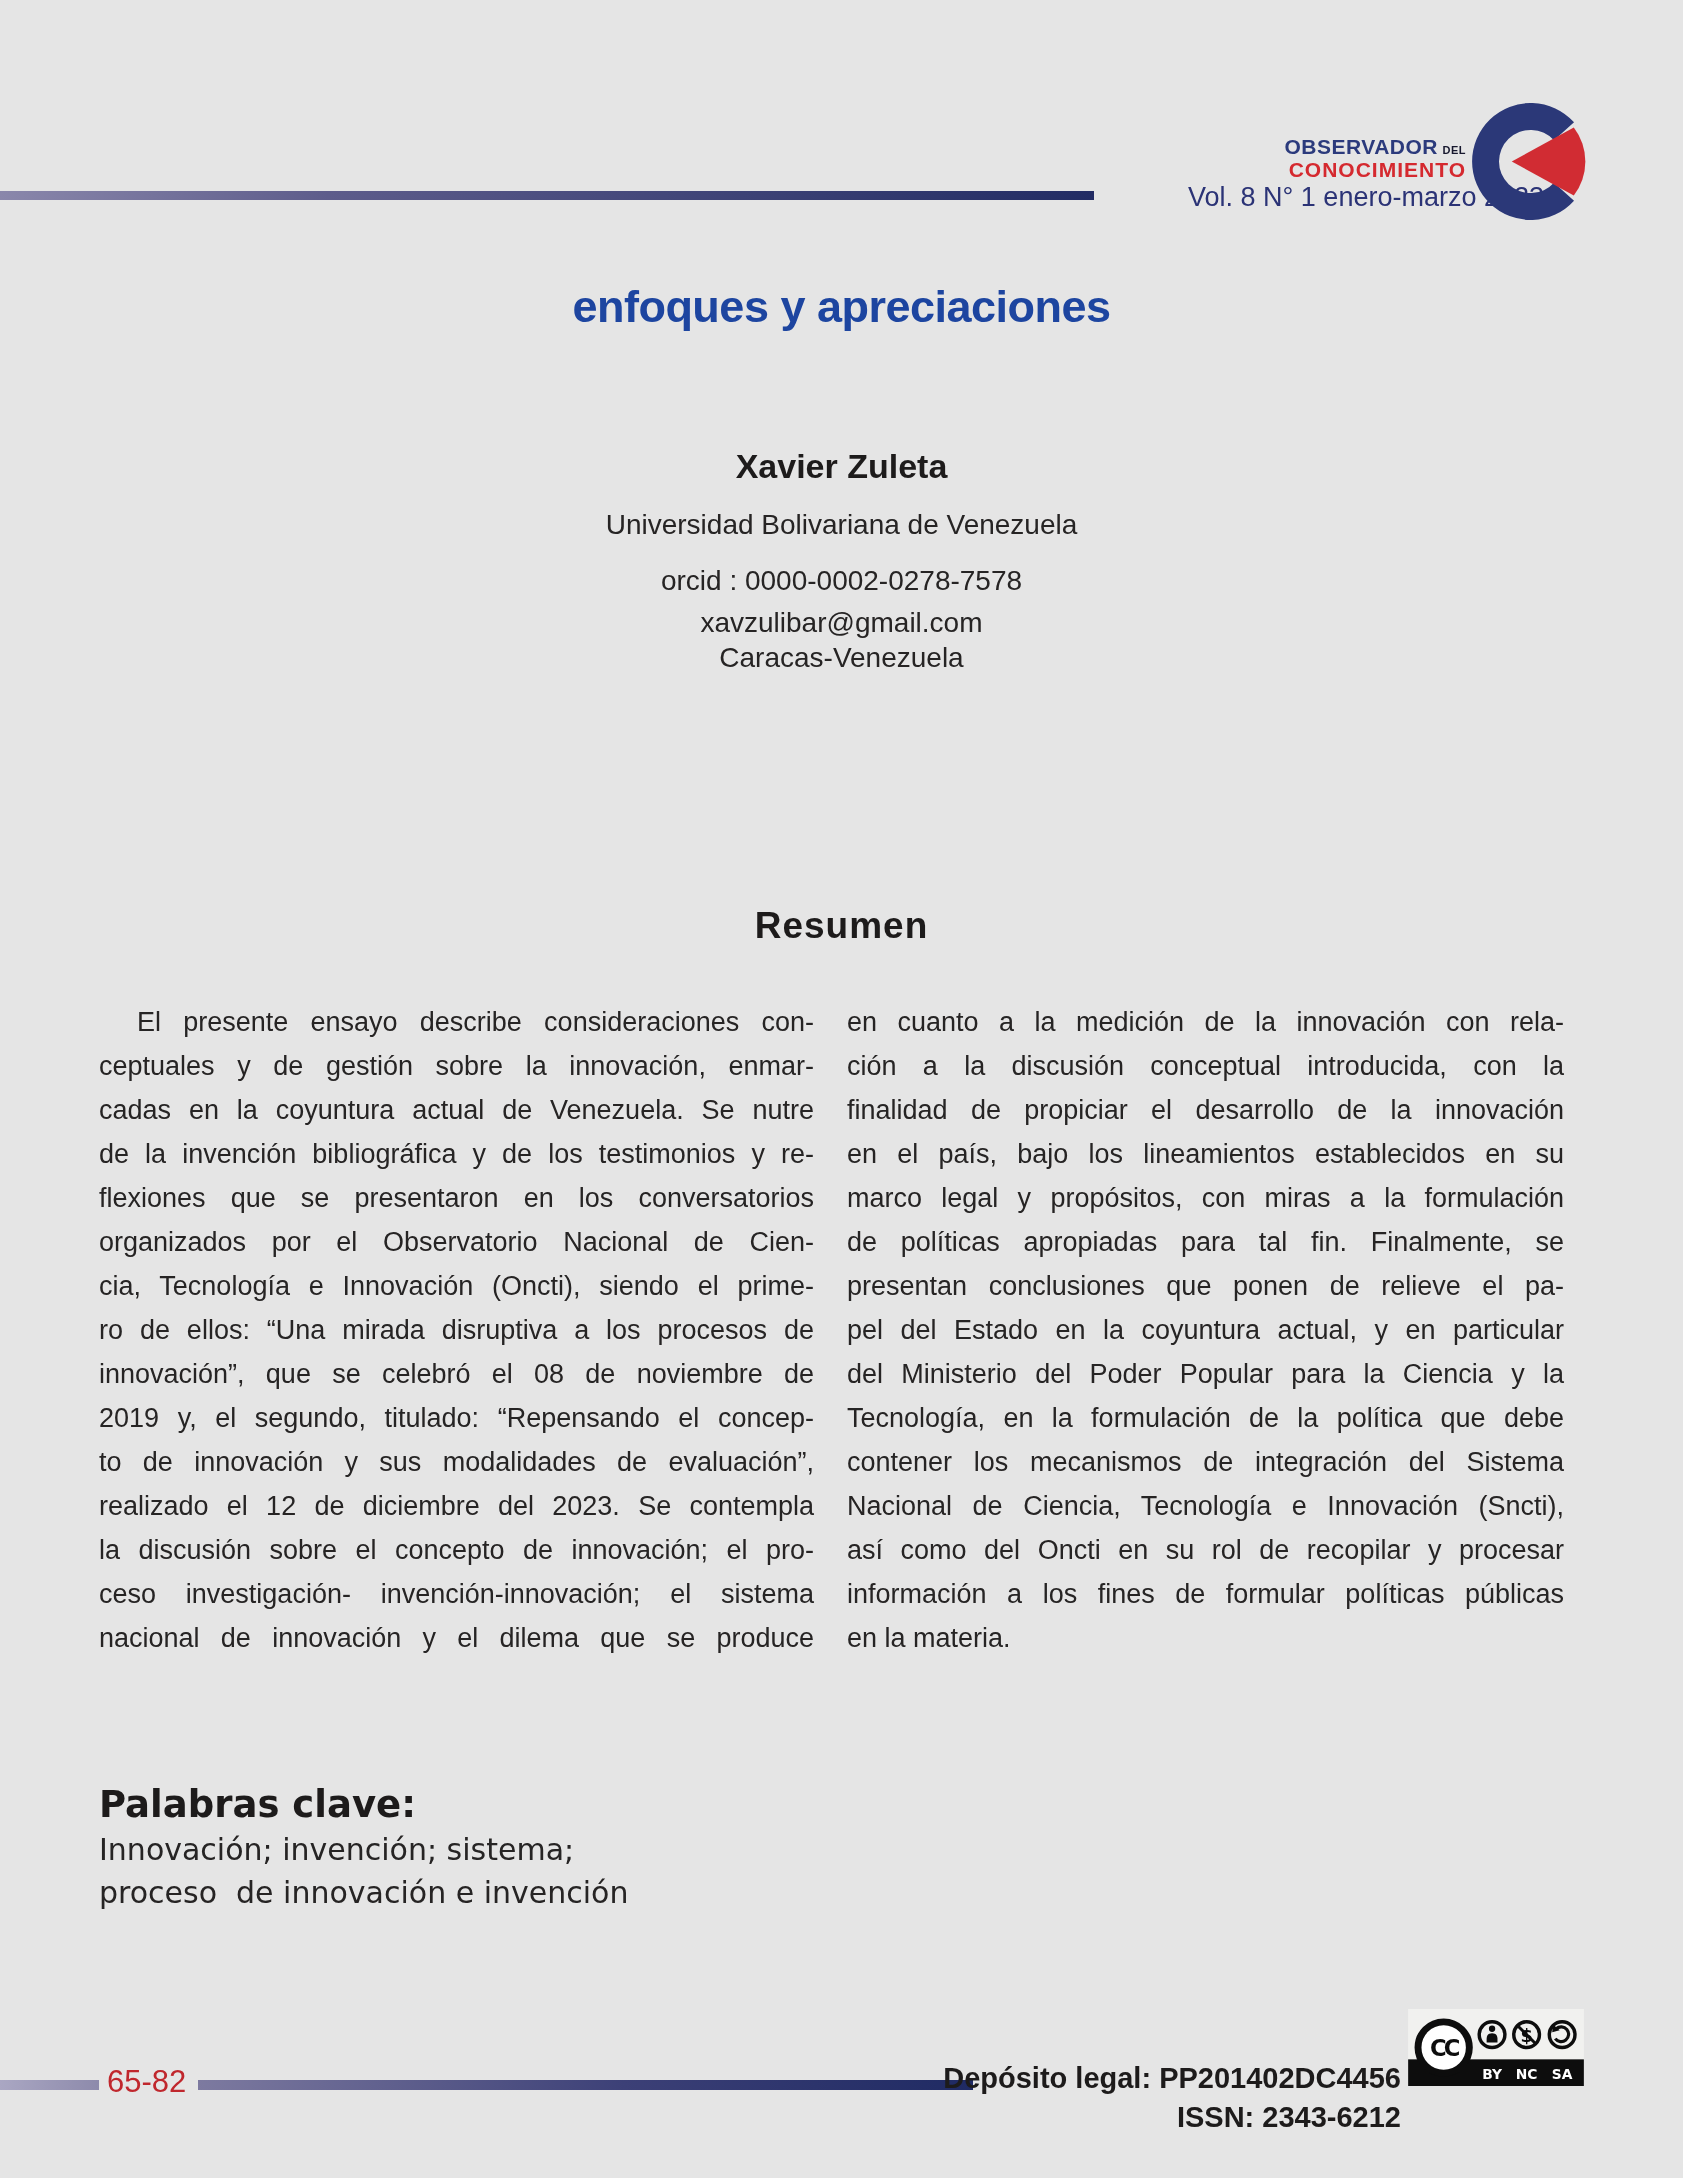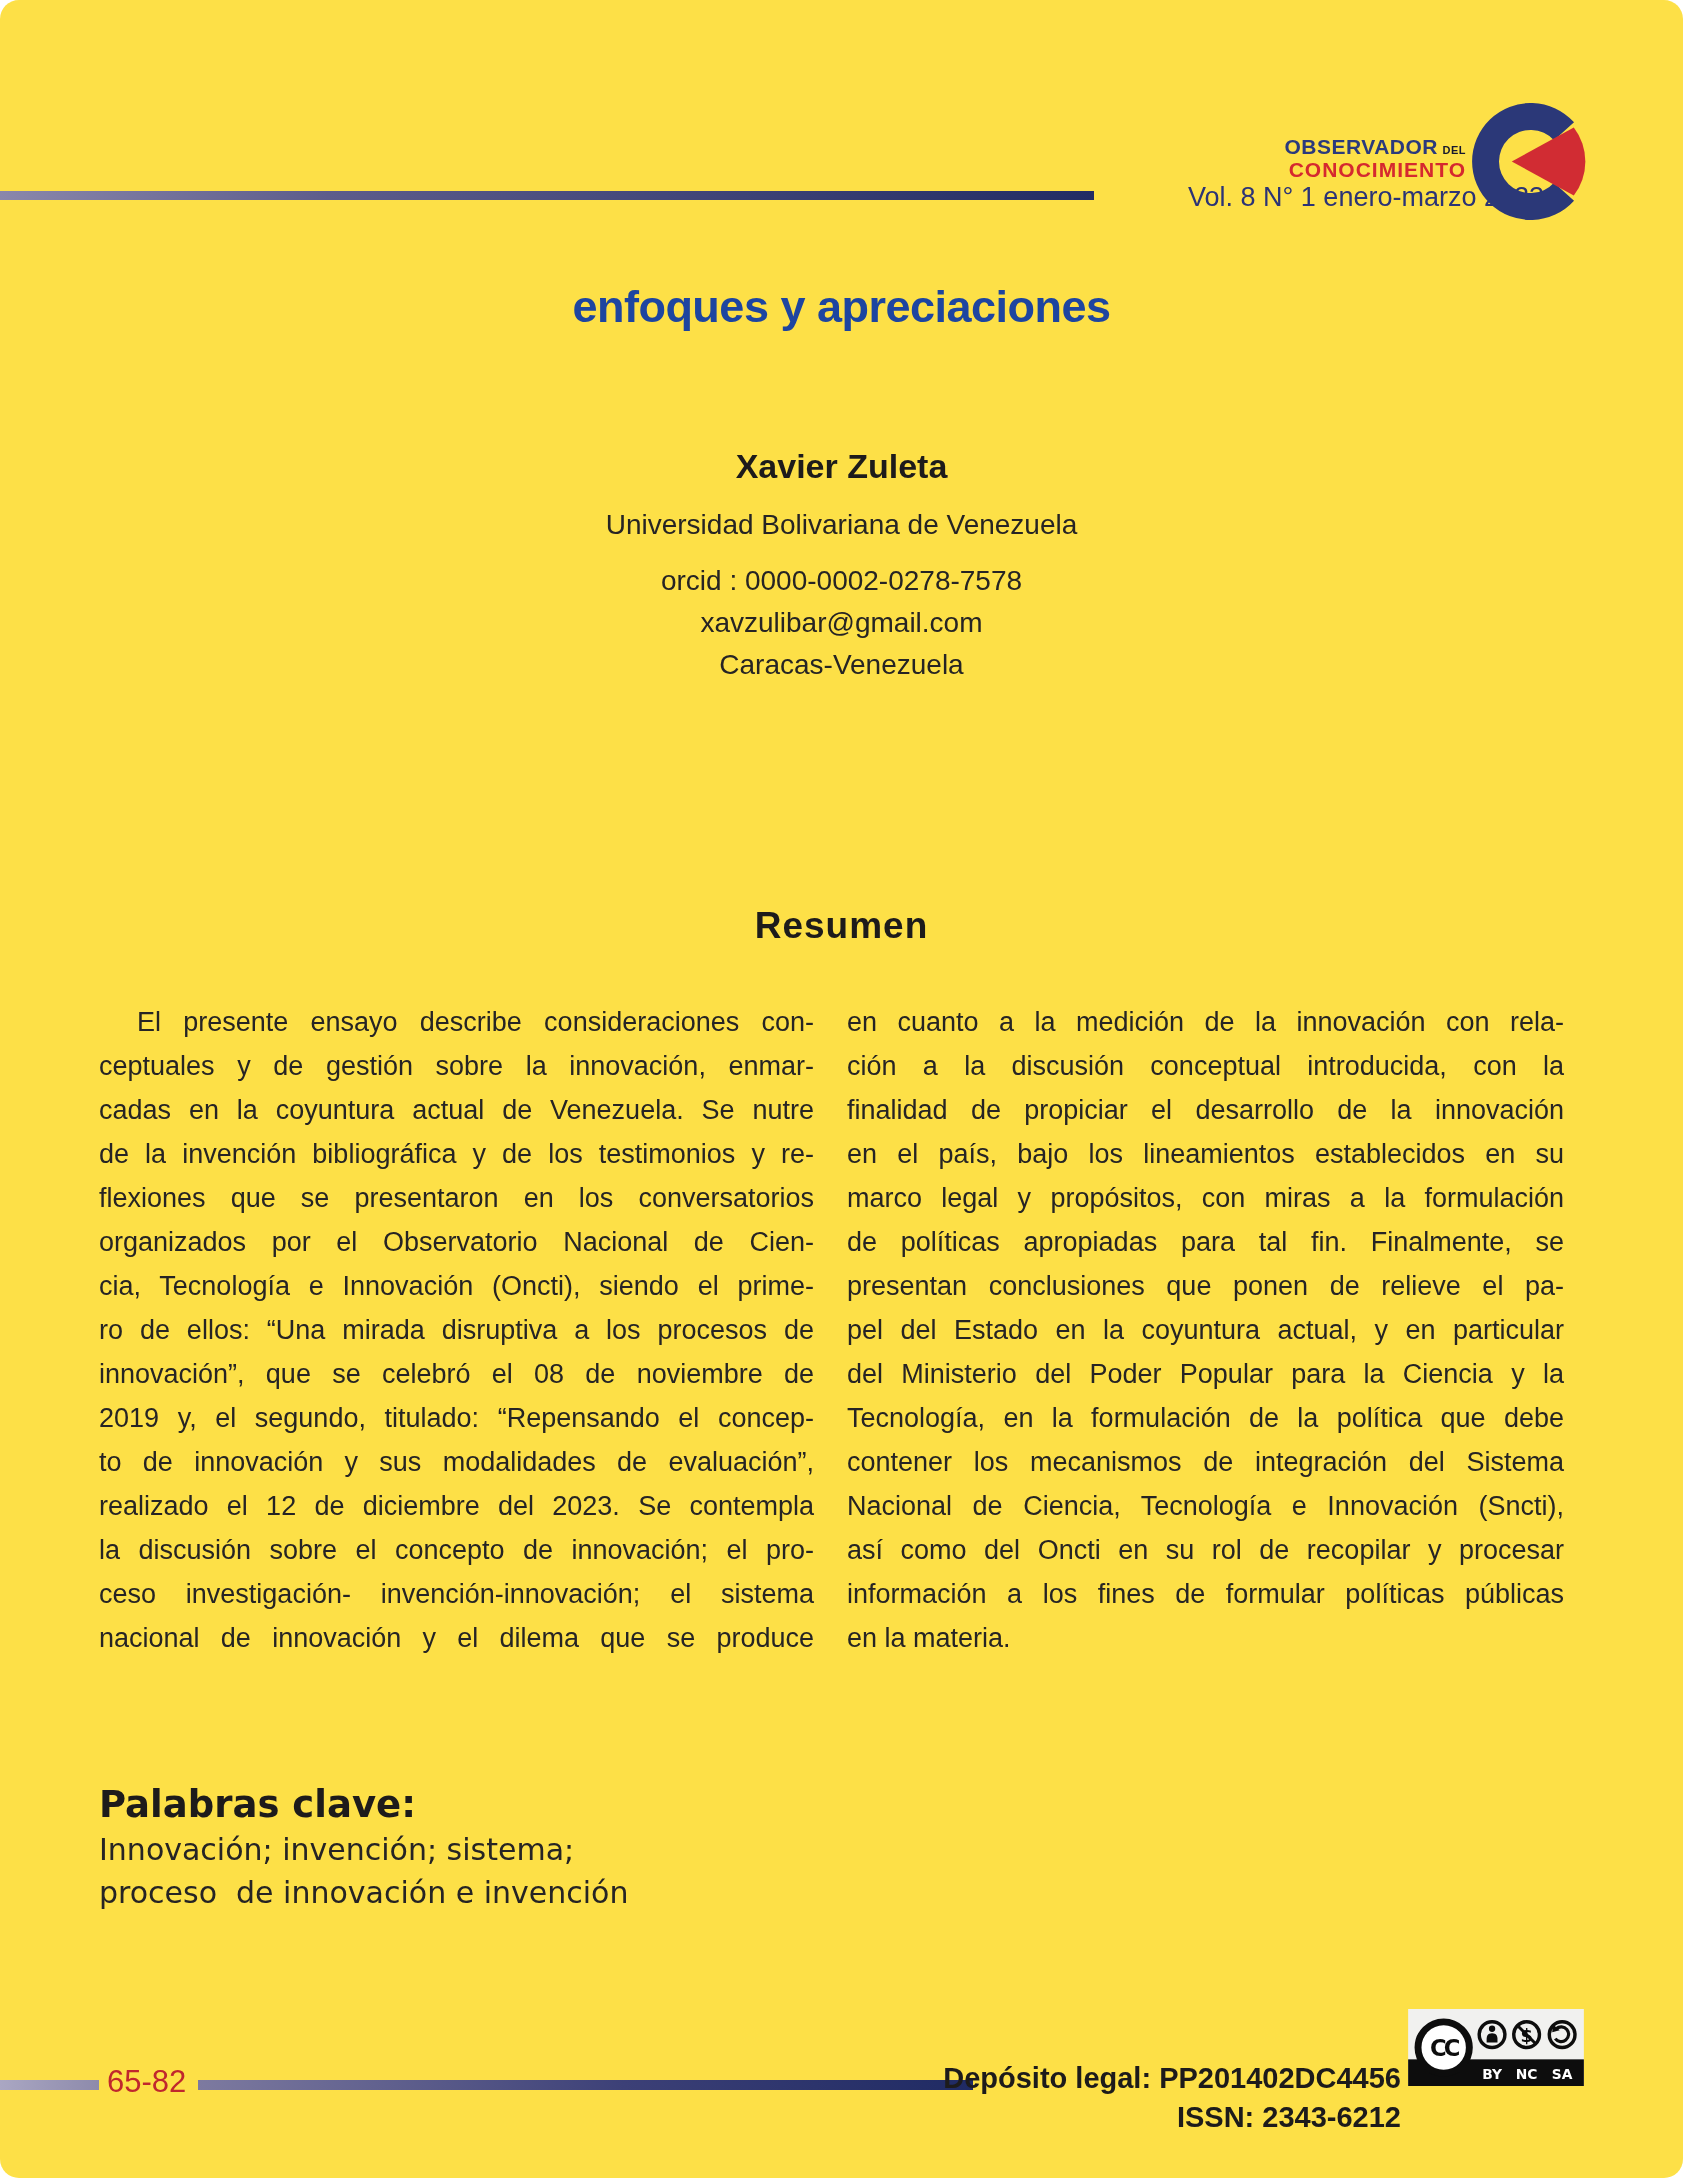--- a/index.html
+++ b/index.html
@@ -1,18 +1,18 @@
 <!DOCTYPE html>
 <html><head>
 <meta charset="utf-8">
 <style>
   html,body { margin:0; padding:0; background:#ffffff; }
   .page {
-    position:relative; width:1683px; height:2178px; background:#fde047;
-    font-family:"Liberation Sans", sans-serif; color:#262424; overflow:hidden;border-radius:19px;
+    position:relative; width:1683px; height:2178px; background:#e5e5e5;
+    font-family:"Liberation Sans", sans-serif; color:#262424; overflow:hidden;
   }
 
   
   .header-rule {
     position:absolute; left:0; top:191px; width:1094px; height:9px;
     background:linear-gradient(to right,#8a87ab 0%,#5d5c8b 30%,#222c64 100%);
   }
   .brand-text {
     position:absolute; left:1139px; top:137px; width:327px; text-align:right;
     line-height:19px; white-space:nowrap;
@@ -29,21 +29,21 @@
   
   .title {
     position:absolute; left:0; right:0; top:277px; text-align:center;
     font-size:45px; line-height:59px; font-weight:bold; color:#1d45a0; letter-spacing:-0.5px;
   }
   .author-block { position:absolute; left:0; right:0; top:446px; text-align:center; }
   .author-name { font-size:34px; font-weight:bold; line-height:40px; color:#1d1b1b; }
   .affiliation { font-size:28px; line-height:33px; margin-top:22px; color:#262424; }
   .orcid       { font-size:28px; line-height:33px; margin-top:23px; color:#262424; }
   .email       { font-size:28px; line-height:33px; margin-top:9px;  color:#262424; }
-  .location    { font-size:28px; line-height:33px; margin-top:9px;  color:#262424; }
+  .location    { font-size:28px; line-height:33px; margin-top:2px;  color:#262424; }
 
   
   .dates {
     position:absolute; right:122px; top:719px; text-align:right;
     font-size:30px; font-weight:bold; line-height:45px; color:#1d1b1b; white-space:nowrap;
   }
 
   
   .resumen-heading {
     position:absolute; left:0; right:0; top:905px; text-align:center;

